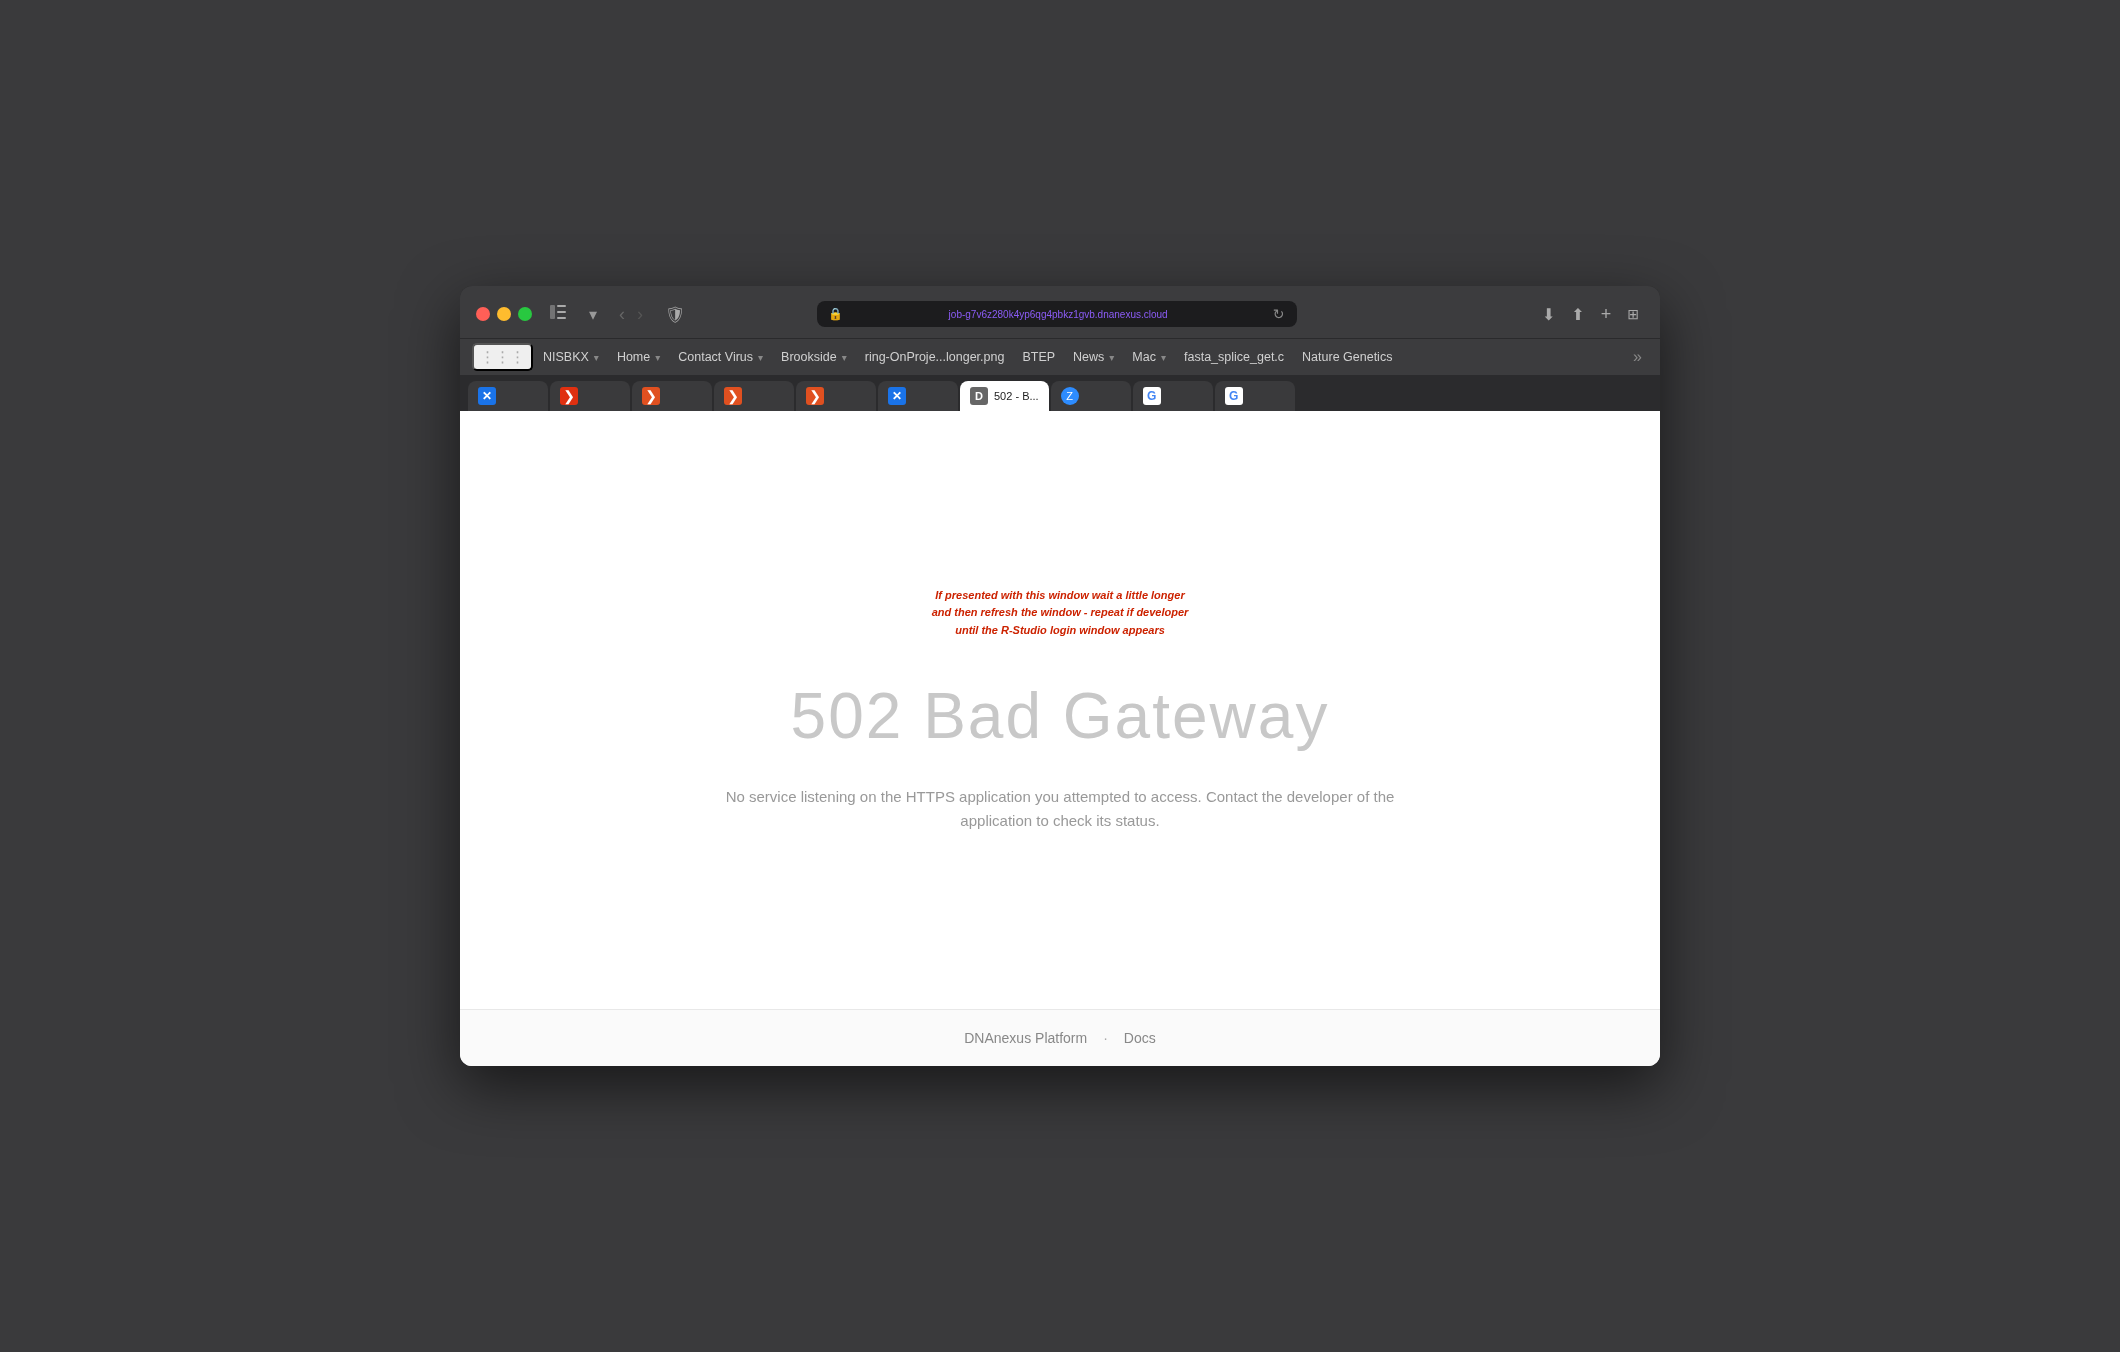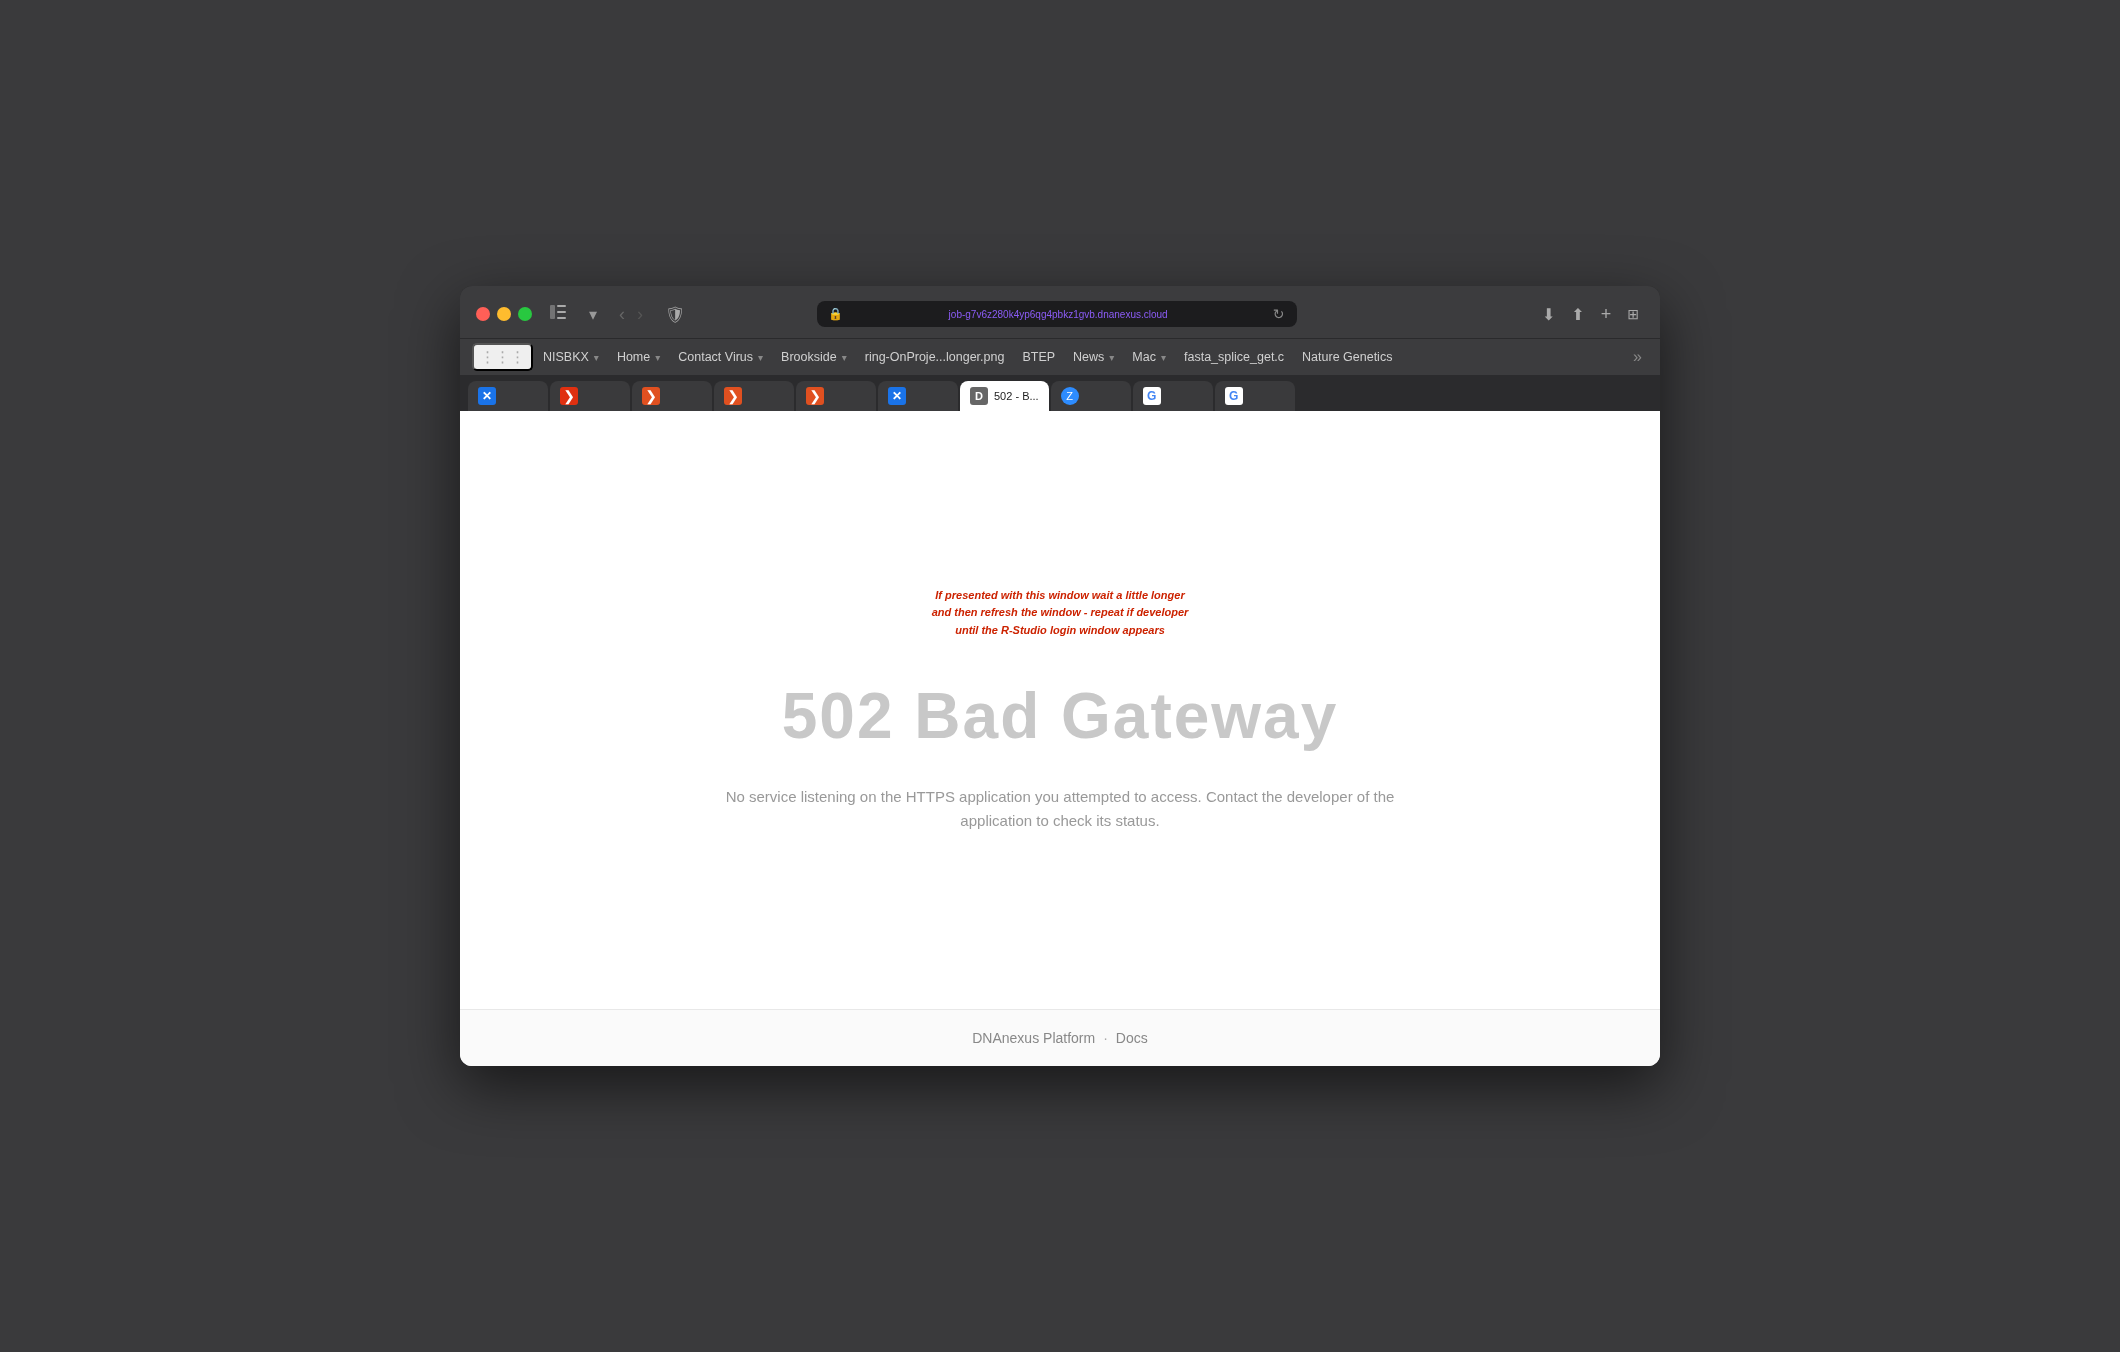--- a/index.html
+++ b/index.html
@@ -244,21 +244,21 @@
       font-weight: bold;
       font-size: 11px;
       line-height: 1.6;
       margin-bottom: 40px;
       max-width: 500px;
     }
 
     .error-code {
       font-size: 64px;
       color: #c8c8c8;
-      font-weight: 700;
+      font-weight: 400;
       letter-spacing: 2px;
       margin-bottom: 32px;
     }
 
     .error-title {
       font-size: 52px;
       color: #3aabcc;
       font-weight: 300;
       margin-bottom: 40px;
     }
@@ -274,21 +274,21 @@
       border-top: 1px solid #e8e8e8;
       padding: 20px;
       text-align: center;
       background: #fafafa;
     }
 
     .footer-links {
       display: flex;
       align-items: center;
       justify-content: center;
-      gap: 8px;
+      gap: 16px;
       font-size: 14px;
       color: #888;
     }
 
     .footer-links a {
       color: #888;
       text-decoration: none;
     }
 
     .dot-separator {

